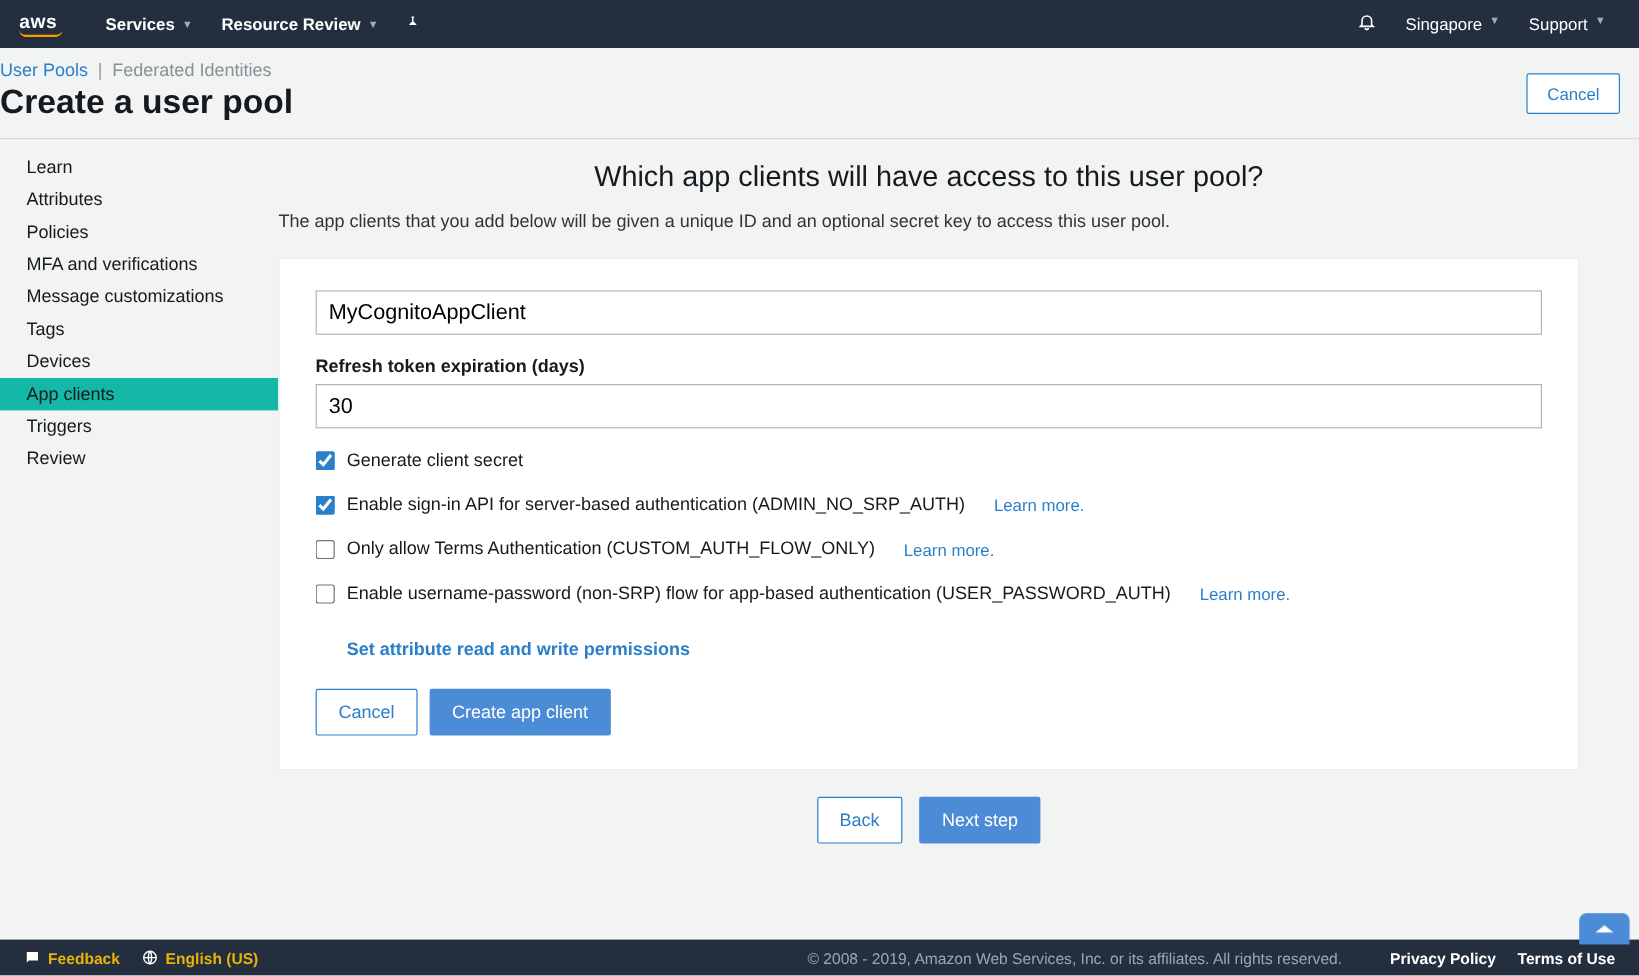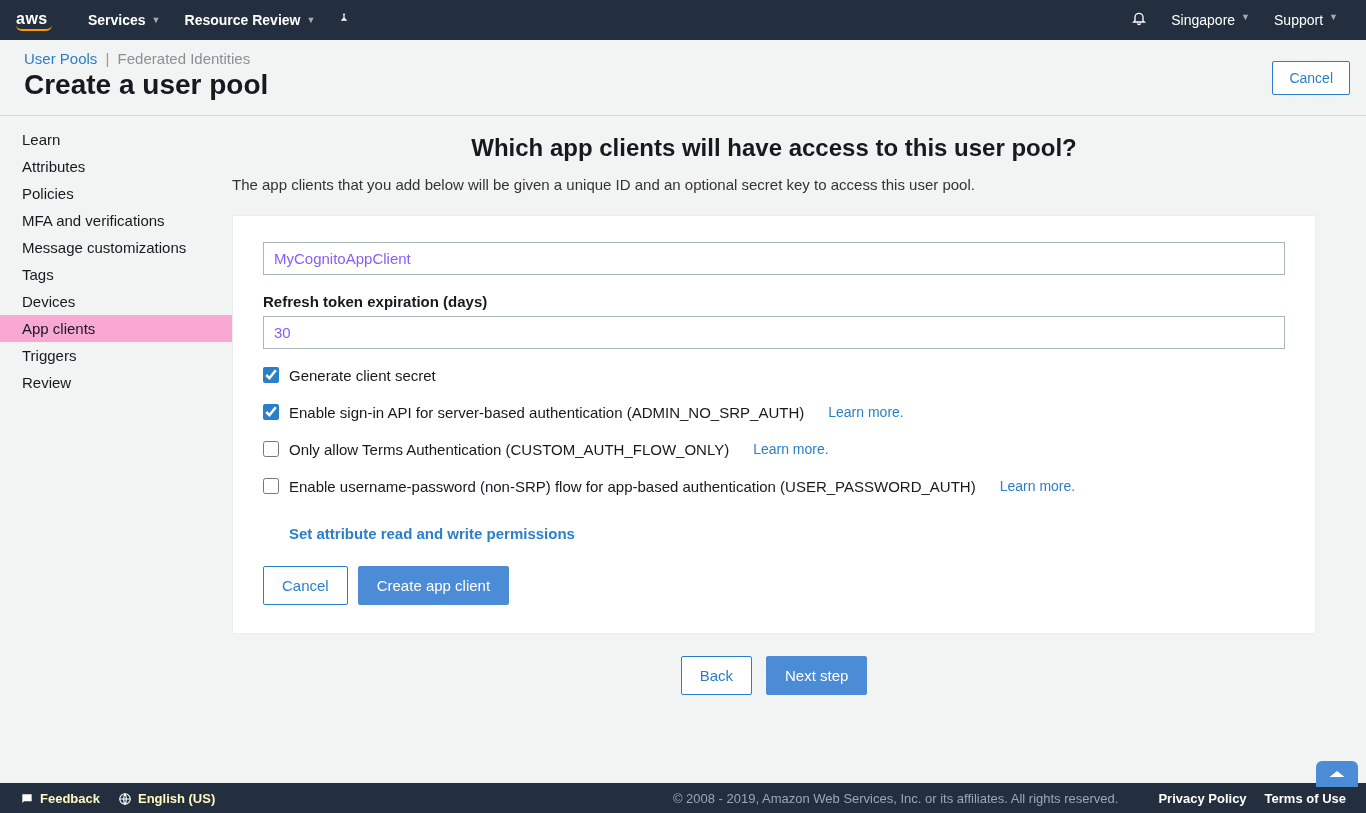--- a/index.html
+++ b/index.html
@@ -31,21 +31,21 @@
   }
   .caret { margin-left:6px; font-size:9px; color:#aaa; }
   .topnav .pin { font-size:14px; color:#fff; padding:0 10px; cursor:pointer; }
   .topnav .spacer { flex:1; }
   .topnav .bell { padding:0 12px; cursor:pointer; font-size:16px; }
   .topnav .right-item { padding:0 12px; font-size:14px; display:flex; align-items:flex-start; cursor:pointer; }
 
   
   .subheader {
     background:#f2f3f3;
-    padding: 10px 24px 14px;
+    padding: 10px 0 14px;
     border-bottom:1px solid #d5dbdb;
     position:relative;
   }
   .tabs-links { font-size:15px; }
   .tabs-links a.user-pools { color:#2a7fc9; text-decoration:none; cursor:pointer; }
   .tabs-links .sep { color:#999; margin:0 4px; }
   .tabs-links span.fed { color:#879196; }
   .page-title { font-size:28px; font-weight:700; color:#16191f; margin-top:2px; }
   .cancel-top {
     position:absolute; right:16px; top:50%; transform:translateY(-50%);
@@ -54,42 +54,42 @@
   }
 
   
   .content { display:flex; flex:1; }
   .sidebar { width:232px; padding:10px 0; }
   .sidebar-item {
     padding:5px 8px 5px 22px; color:#16191f; cursor:pointer;
     font-size:15px;
   }
   .sidebar-item.active {
-    background:#f9a8d4;
+    background:#14b8a6;
   }
 
   .main { flex:1; padding:18px 50px 30px 0; }
   .main h2 {
-    text-align:center; font-size:24px; font-weight:700; color:#16191f;
+    text-align:center; font-size:24px; font-weight:400; color:#16191f;
     margin-bottom:14px;
   }
   .main .subtitle { text-align:left; color:#333; font-size:15px; margin-bottom:22px; }
 
   .card {
     background:#fff; border:1px solid #eaeded; padding:26px 30px 28px;
   }
   .field-label { font-weight:700; font-size:15px; margin-bottom:6px; display:block; }
   .text-input {
-    width:100%; border:1px solid #aab7b8; padding:7px 10px; font-size:15px;
-    color:#8b5cf6; background:#fff;
+    width:100%; border:1px solid #aab7b8; padding:7px 10px; font-size:18px;
+    color:#000000; background:#fff;
   }
   .field-group { margin-bottom:18px; }
 
   .checkbox-row {
-    display:flex; align-items:flex-start; gap:10px; margin:16px 0 2px; font-size:15px;
+    display:flex; align-items:flex-end; gap:10px; margin:16px 0 2px; font-size:15px;
   }
   .checkbox-row input[type=checkbox]{
     width:16px; height:16px; accent-color:#2a7fc9; cursor:pointer;
   }
   .checkbox-row .learn { color:#2a7fc9; font-size:14px; margin-left:14px; cursor:pointer; }
 
   .perm-link {
     color:#2a7fc9; font-weight:600; font-size:15px; margin:28px 0 18px 26px; display:inline-block; cursor:pointer;
   }
 
@@ -108,21 +108,21 @@
     display:flex; justify-content:center; gap:14px; margin-top:22px;
   }
 
   
   .footer {
     background:#232f3e; color:#d5dbdb; height:30px; display:flex; align-items:center;
     padding:0 20px; font-size:13px;
     position:relative;
   }
   .footer .left { display:flex; align-items:center; gap:18px; }
-  .footer .left .fb, .footer .left .lang { display:flex; align-items:flex-end; gap:6px; cursor:pointer; color:#fef9c3; font-weight:600; }
+  .footer .left .fb, .footer .left .lang { display:flex; align-items:flex-start; gap:6px; cursor:pointer; color:#eab308; font-weight:600; }
   .footer .spacer { flex:1; }
   .footer .copy { color:#9ba7b6; margin-right:22px; }
   .footer a { color:#fff; font-weight:600; text-decoration:none; margin-left:18px; cursor:pointer; }
 
   .scroll-top {
     position:fixed; right:8px; bottom:26px; width:42px; height:26px; background:#4c8bd6;
     border-radius:6px 6px 0 0; display:flex; align-items:center; justify-content:center;
     color:#fff; cursor:pointer;
   }
   .scroll-top svg { width:18px; height:12px; }

